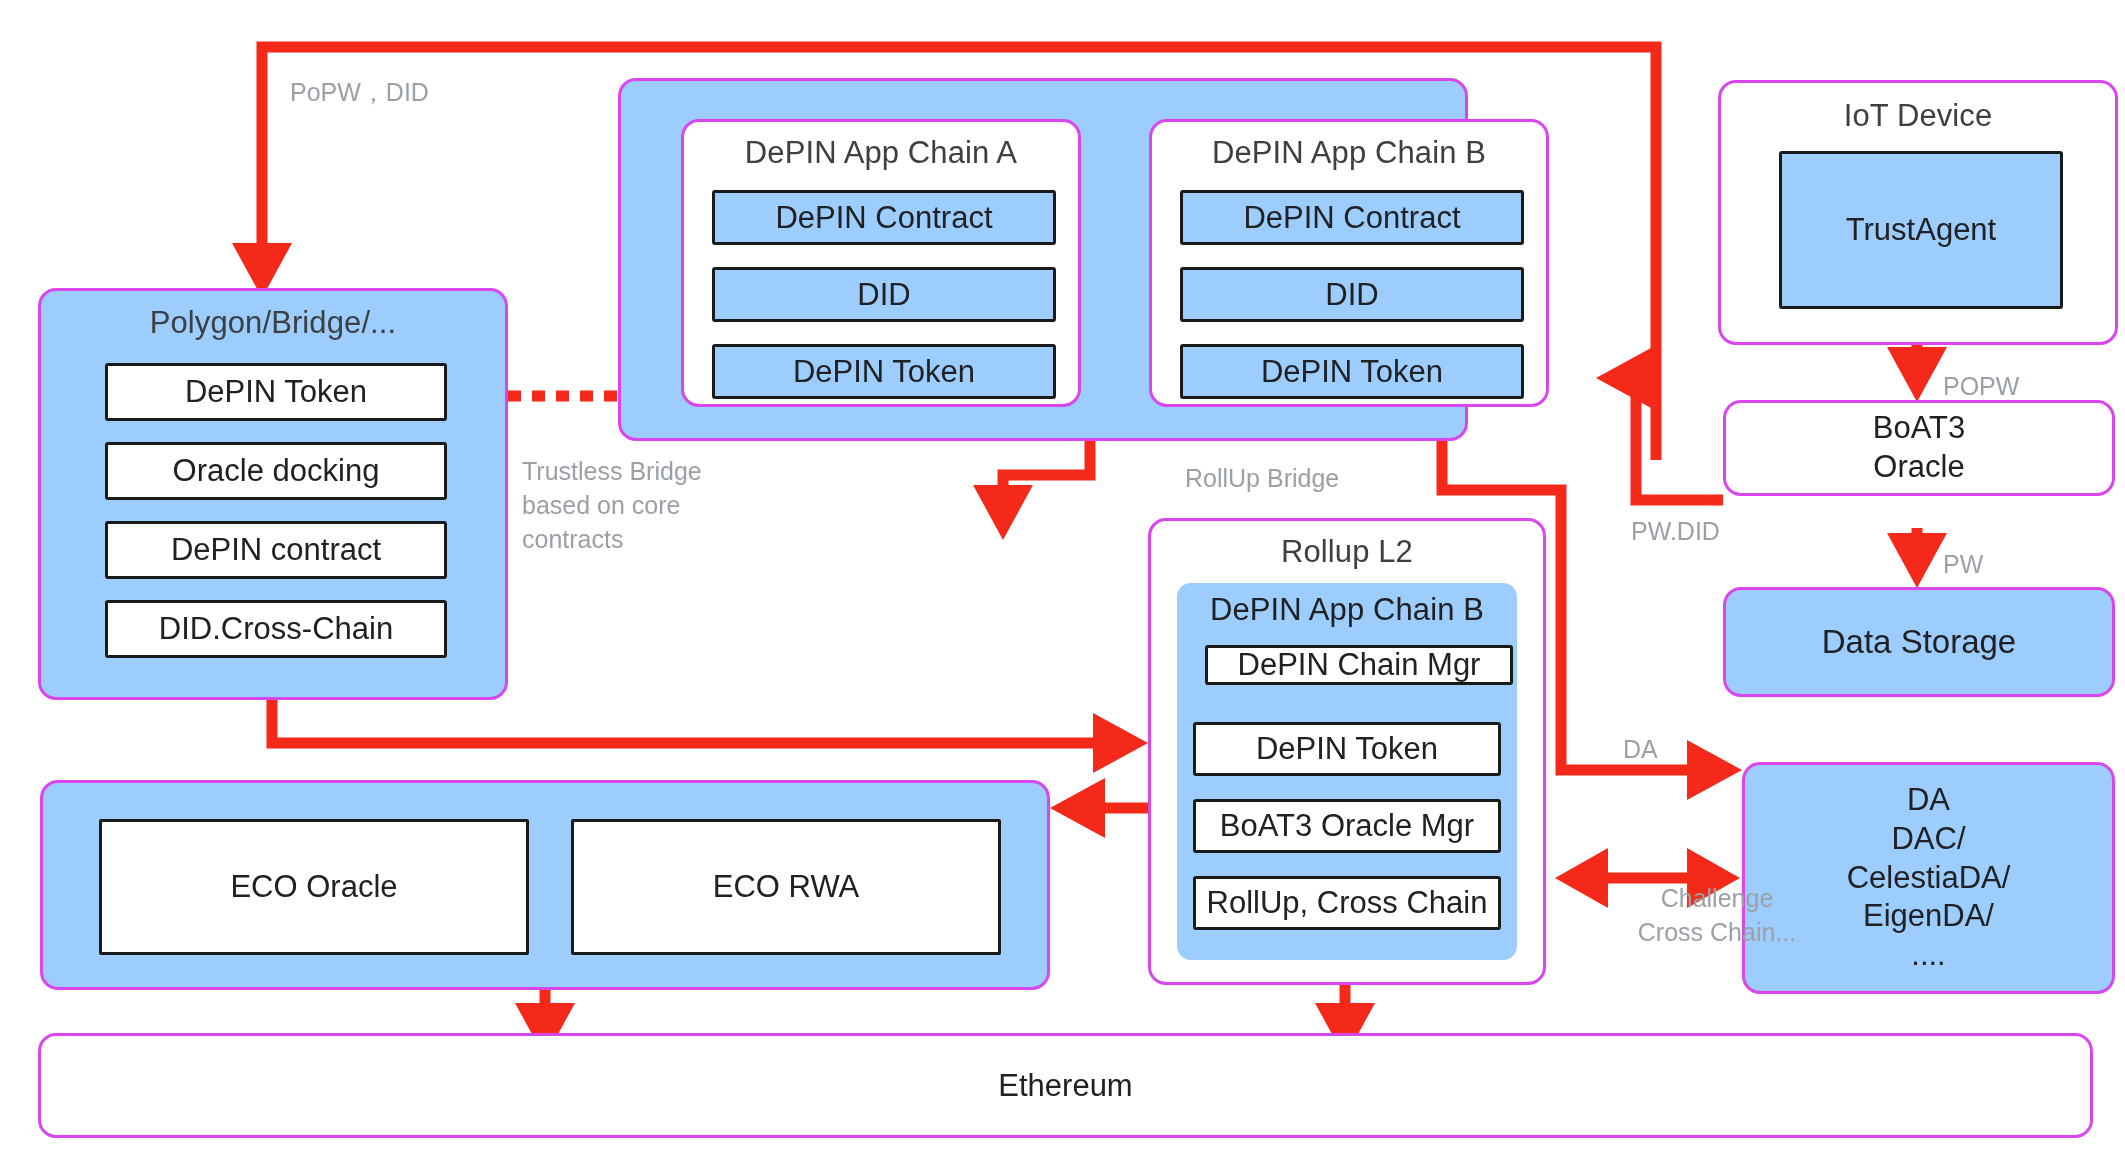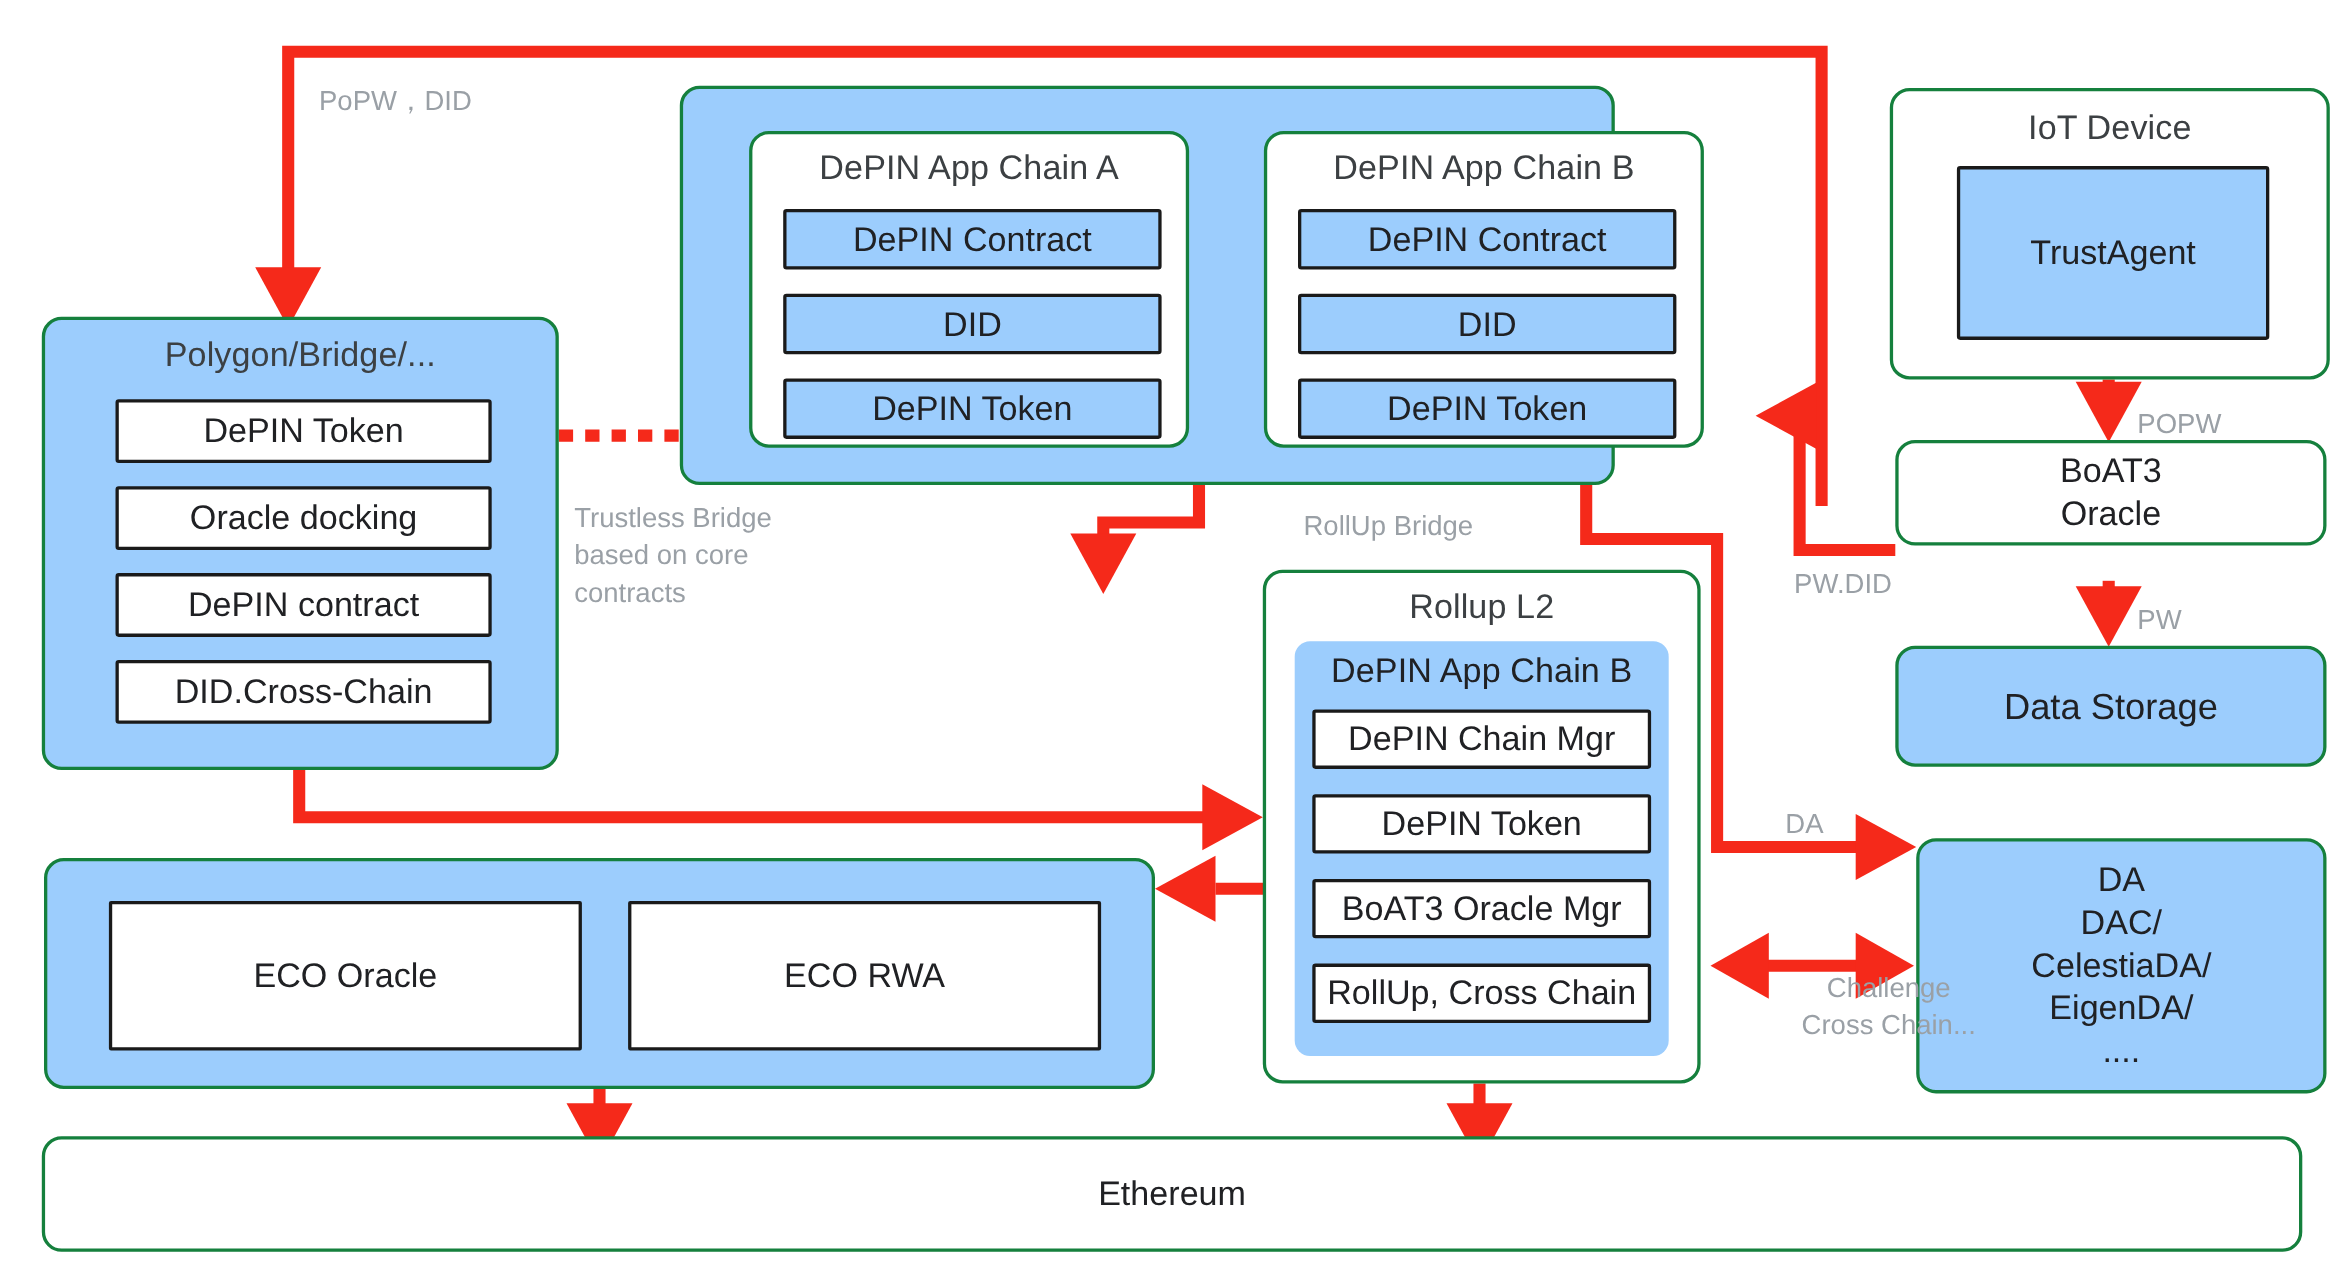--- a/index.html
+++ b/index.html
@@ -1,19 +1,19 @@
 <!DOCTYPE html>
 <html><head>
 <meta charset="utf-8">
 <style>
   html,body{margin:0;padding:0;background:#ffffff;}
   body{font-family:"Liberation Sans","DejaVu Sans",sans-serif;}
   #stage{position:relative;width:2125px;height:1156px;background:#ffffff;overflow:hidden;}
 
-  .node{position:absolute;box-sizing:border-box;border:3px solid #15803d;}
+  .node{position:absolute;box-sizing:border-box;border:3px solid #d946ef;}
   .blue{background:#9ccdfd;}
   .white{background:#ffffff;}
   .r18{border-radius:18px;}
   .r14{border-radius:14px;}
 
   .ttl{position:absolute;left:0;right:0;text-align:center;color:#3c4043;
        font-size:31px;line-height:1.12;letter-spacing:.1px;}
   .ctr{position:absolute;left:0;right:0;top:50%;transform:translateY(-50%);
        text-align:center;color:#202124;font-size:31px;line-height:1.25;}
   .ctrbig{font-size:33px;}
@@ -120,21 +120,21 @@
 
   <div class="node blue r18" style="left:1723px;top:587px;width:392px;height:110px;">
     <div class="ctr ctrbig">Data Storage</div>
   </div>
 
   <div class="node white r18" style="left:1148px;top:518px;width:398px;height:467px;">
     <div class="ttl" style="top:14px;">Rollup L2</div>
 
     <div class="node blue r14" style="left:26px;top:62px;width:340px;height:377px;border:none;">
       <div class="ttl" style="top:10px;color:#202124;">DePIN App Chain B</div>
-      <div class="slot w" style="left:16px;top:62px;width:308px;height:54px;">DePIN Chain Mgr</div>
+      <div class="slot w" style="left:28px;top:62px;width:308px;height:40px;">DePIN Chain Mgr</div>
       <div class="slot w" style="left:16px;top:139px;width:308px;height:54px;">DePIN Token</div>
       <div class="slot w" style="left:16px;top:216px;width:308px;height:54px;">BoAT3 Oracle Mgr</div>
       <div class="slot w" style="left:16px;top:293px;width:308px;height:54px;">RollUp, Cross Chain</div>
     </div>
   </div>
 
   <div class="node blue r18" style="left:1742px;top:762px;width:373px;height:232px;">
     <div class="ctr">
       <span>DA</span><br>
       <span>DAC/</span><br>

